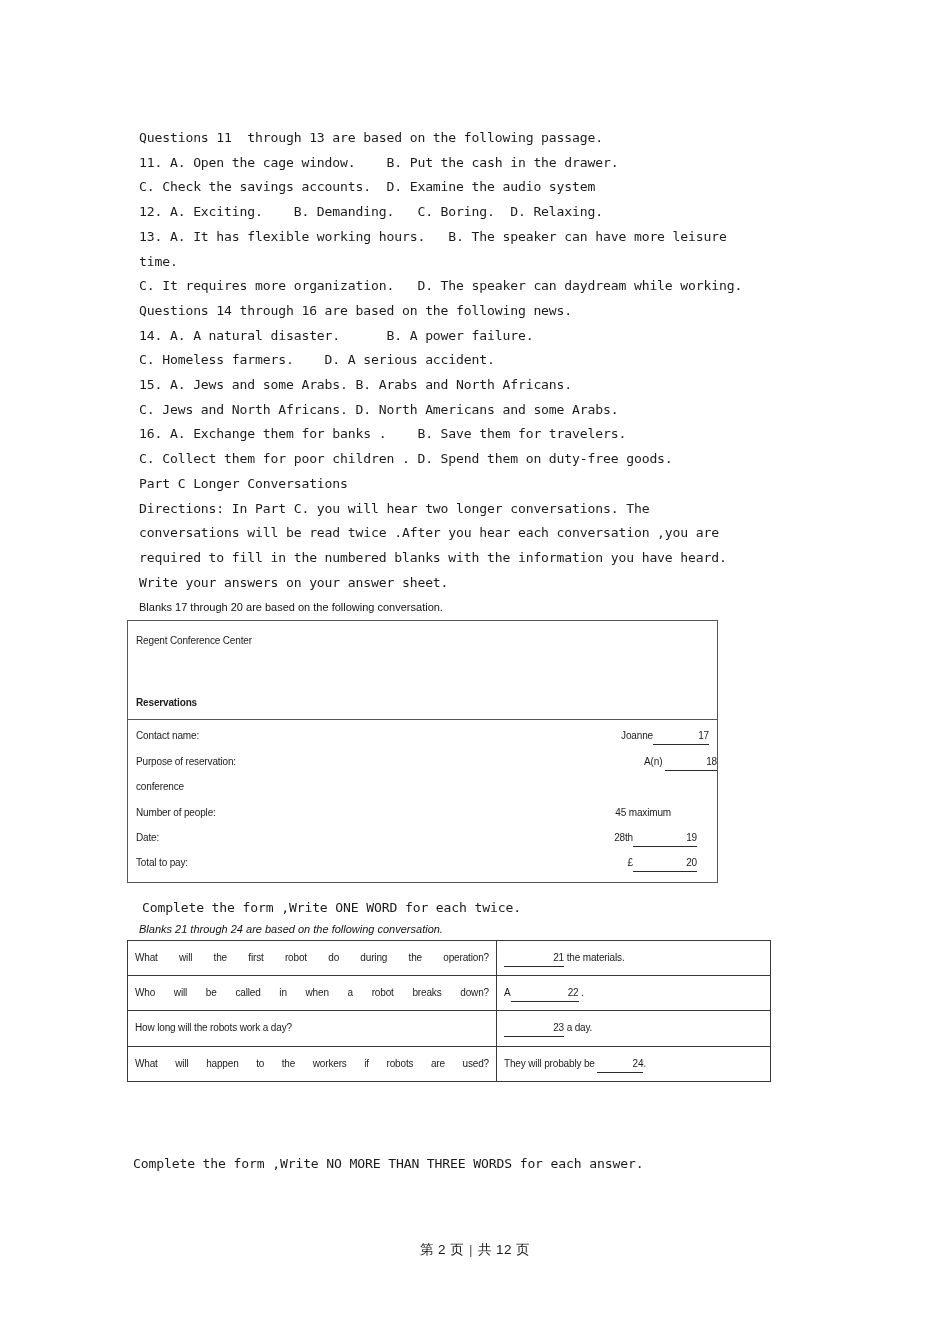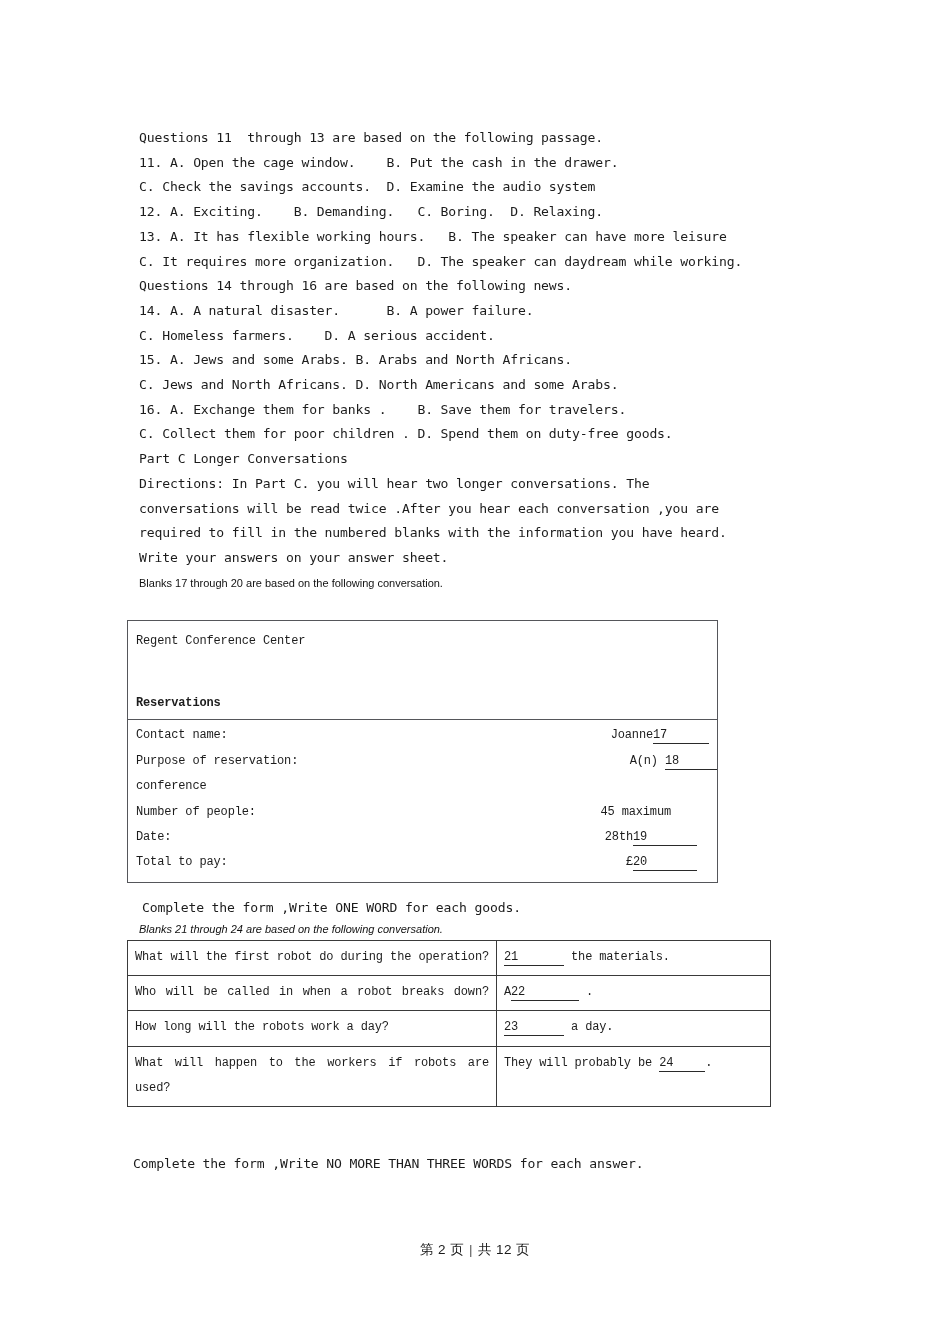--- a/index.html
+++ b/index.html
@@ -53,22 +53,22 @@
   }
 
   .blanks-label {
     margin-top: 1px;
     margin-bottom: 3px;
   }
 
   
   .doc-table {
     border-collapse: collapse;
-    font-family: Liberation Mono, monospace;
-    font-size: 12px;
+    font-family: Liberation Sans, sans-serif;
+    font-size: 10px;
     letter-spacing: -0.15px;
     color: #1c1c1c;
     table-layout: fixed;
     padding-left: 25px;
   }
 
   
   #tbl-reservation {
     position: absolute;
     left: 127px;
@@ -111,21 +111,21 @@
     line-height: 25.4px;
     white-space: pre;
   }
   .pad-r-8  { padding-right: 8px; }
   .pad-r-20 { padding-right: 20px; margin-left: 36px; }
 
   
   .blank {
     display: inline-block;
     border-bottom: 1px solid #2a2a2a;
-    text-align: left;
+    text-align: right;
     line-height: 16px;
     vertical-align: baseline;
   }
   .blank.w56 { width: 56px; }
   .blank.w52 { width: 52px; }
   .blank.w60 { width: 60px; }
   .blank.w64 { width: 64px; }
   .blank.w68 { width: 68px; }
   .blank.w46 { width: 46px; }
 
@@ -196,20 +196,21 @@
 <body>
 
 <div id="page">
 
   <div class="content">
     <p class="mono-line">Questions 11  through 13 are based on the following passage.</p>
     <p class="mono-line">11. A. Open the cage window.    B. Put the cash in the drawer.</p>
     <p class="mono-line">C. Check the savings accounts.  D. Examine the audio system</p>
     <p class="mono-line">12. A. Exciting.    B. Demanding.   C. Boring.  D. Relaxing.</p>
     <p class="mono-line">13. A. It has flexible working hours.   B. The speaker can have more leisure</p>
+    <p class="mono-line">time.</p>
     <p class="mono-line">C. It requires more organization.   D. The speaker can daydream while working.</p>
     <p class="mono-line">Questions 14 through 16 are based on the following news.</p>
     <p class="mono-line">14. A. A natural disaster.      B. A power failure.</p>
     <p class="mono-line">C. Homeless farmers.    D. A serious accident.</p>
     <p class="mono-line">15. A. Jews and some Arabs. B. Arabs and North Africans.</p>
     <p class="mono-line">C. Jews and North Africans. D. North Americans and some Arabs.</p>
     <p class="mono-line">16. A. Exchange them for banks .    B. Save them for travelers.</p>
     <p class="mono-line">C. Collect them for poor children . D. Spend them on duty-free goods.</p>
     <p class="mono-line">Part C Longer Conversations</p>
     <p class="mono-line">Directions: In Part C. you will hear two longer conversations. The</p>
@@ -254,21 +255,21 @@
         <div class="resv-row">
           <span class="lbl">Total to pay:</span>
           <span class="val pad-r-20"><span>£</span><span class="blank w64">20</span></span>
         </div>
 
       </td>
     </tr>
   </tbody>
     </table>
 
-  <p class="mono-line note-after-1">Complete the form ,Write ONE WORD for each goods.</p>
+  <p class="mono-line note-after-1">Complete the form ,Write ONE WORD for each twice.</p>
   <p class="sans-line note-blanks-2">Blanks 21 through 24 are based on the following conversation.</p>
 
   <table id="tbl-robot" class="doc-table">
     <tbody>
         <tr>
       <td class="q-col justify-all">What will the first robot do during the operation?</td>
       <td class="a-col"><span class="blank w60">21</span><span> the materials.</span></td>
     </tr>
     <tr>
       <td class="q-col justify-all">Who will be called in when a robot breaks down?</td>

